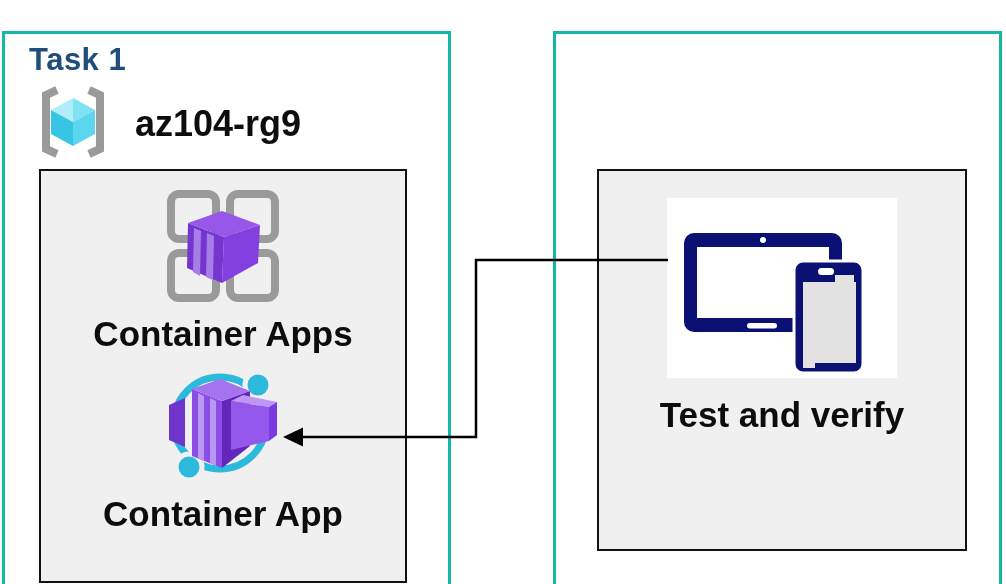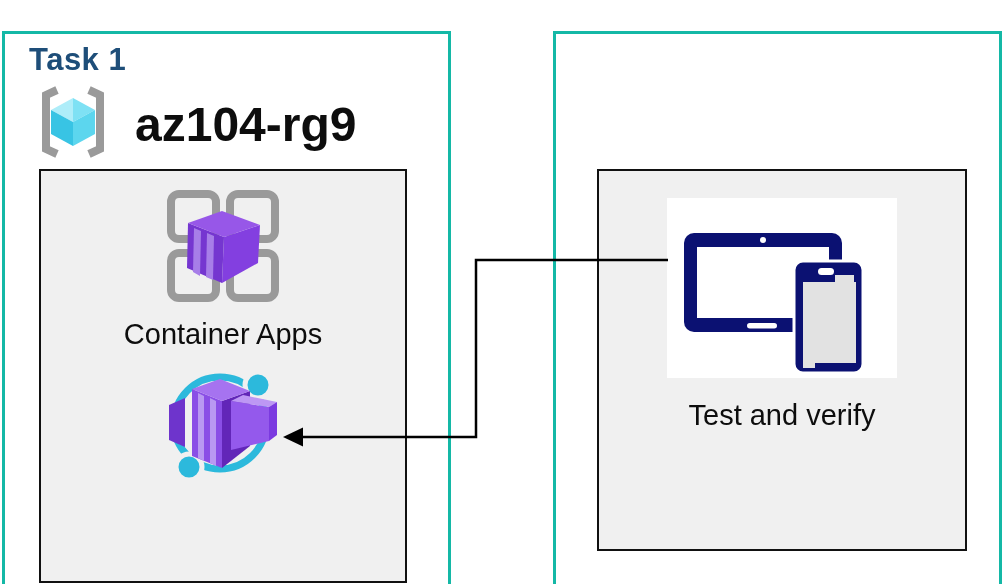--- a/index.html
+++ b/index.html
@@ -31,40 +31,40 @@
   .t1-title { left: 24px; top: 8px; }
   .t2-title { left: 25px; top: 8px; }
   .rg-header {
     position: absolute;
     left: 28px; top: 51px;
     display: flex;
     align-items: center;
     gap: 22px;
   }
   .rg-label {
-    font-size: 48px;
+    font-size: 36px;
     font-weight: 700;
     color: #0d0d0d;
     white-space: nowrap;
   }
   .inner-box {
     position: absolute;
     background: #F0F0F0;
     border: 2px solid #111111;
     box-sizing: border-box;
     display: flex;
     flex-direction: column;
     align-items: center;
   }
   .task1-inner { left: 34px; top: 135px; width: 368px; height: 414px; }
   .task2-inner { left: 41px; top: 135px; width: 370px; height: 382px; }
   .icon-label {
-    font-size: 29px;
+    font-size: 35px;
     line-height: 34px;
-    font-weight: 400;
+    font-weight: 700;
     color: #0d0d0d;
     text-align: left;
     white-space: nowrap;
   }
   .env-icon-wrap { margin-top: 16px; }
   .env-label { margin-top: 8px; }
   .app-icon-wrap { margin-top: 20px; }
   .app-label { margin-top: 12px; }
   .device-patch {
     margin-top: 27px;
@@ -131,20 +131,21 @@
           <polygon points="57,30 85,20 85,75 57,97" fill="#6226B8"></polygon>
           <polygon points="27,18 57,30 57,97 27,85" fill="#8A4EE6"></polygon>
           <polygon points="33,22 39,25 39,90 33,87" fill="#B998F2"></polygon>
           <polygon points="45,27 51,30 51,95 45,92" fill="#B998F2"></polygon>
           <polygon points="27,18 55,8 85,20 57,30" fill="#A673F0"></polygon>
           <polygon points="66,30 104,36 104,70 66,79" fill="#9459EC"></polygon>
           <polygon points="66,30 78,24 112,31 104,36" fill="#BD97F4"></polygon>
           <polygon points="104,36 112,31 112,64 104,70" fill="#7B3AE0"></polygon>
         </svg>
       </div>
+      <div class="icon-label app-label">Container App</div>
     </div>
   </div>
 
   <div class="task-box task2-box">
 
     <div class="inner-box task2-inner">
       <div class="device-patch">
         <svg width="230" height="180" viewBox="0 0 230 180" aria-hidden="true">
           <rect x="17" y="35" width="158" height="99" rx="10" fill="#0B1172"></rect>
           <rect x="30" y="49" width="132" height="71" fill="#ffffff"></rect>

